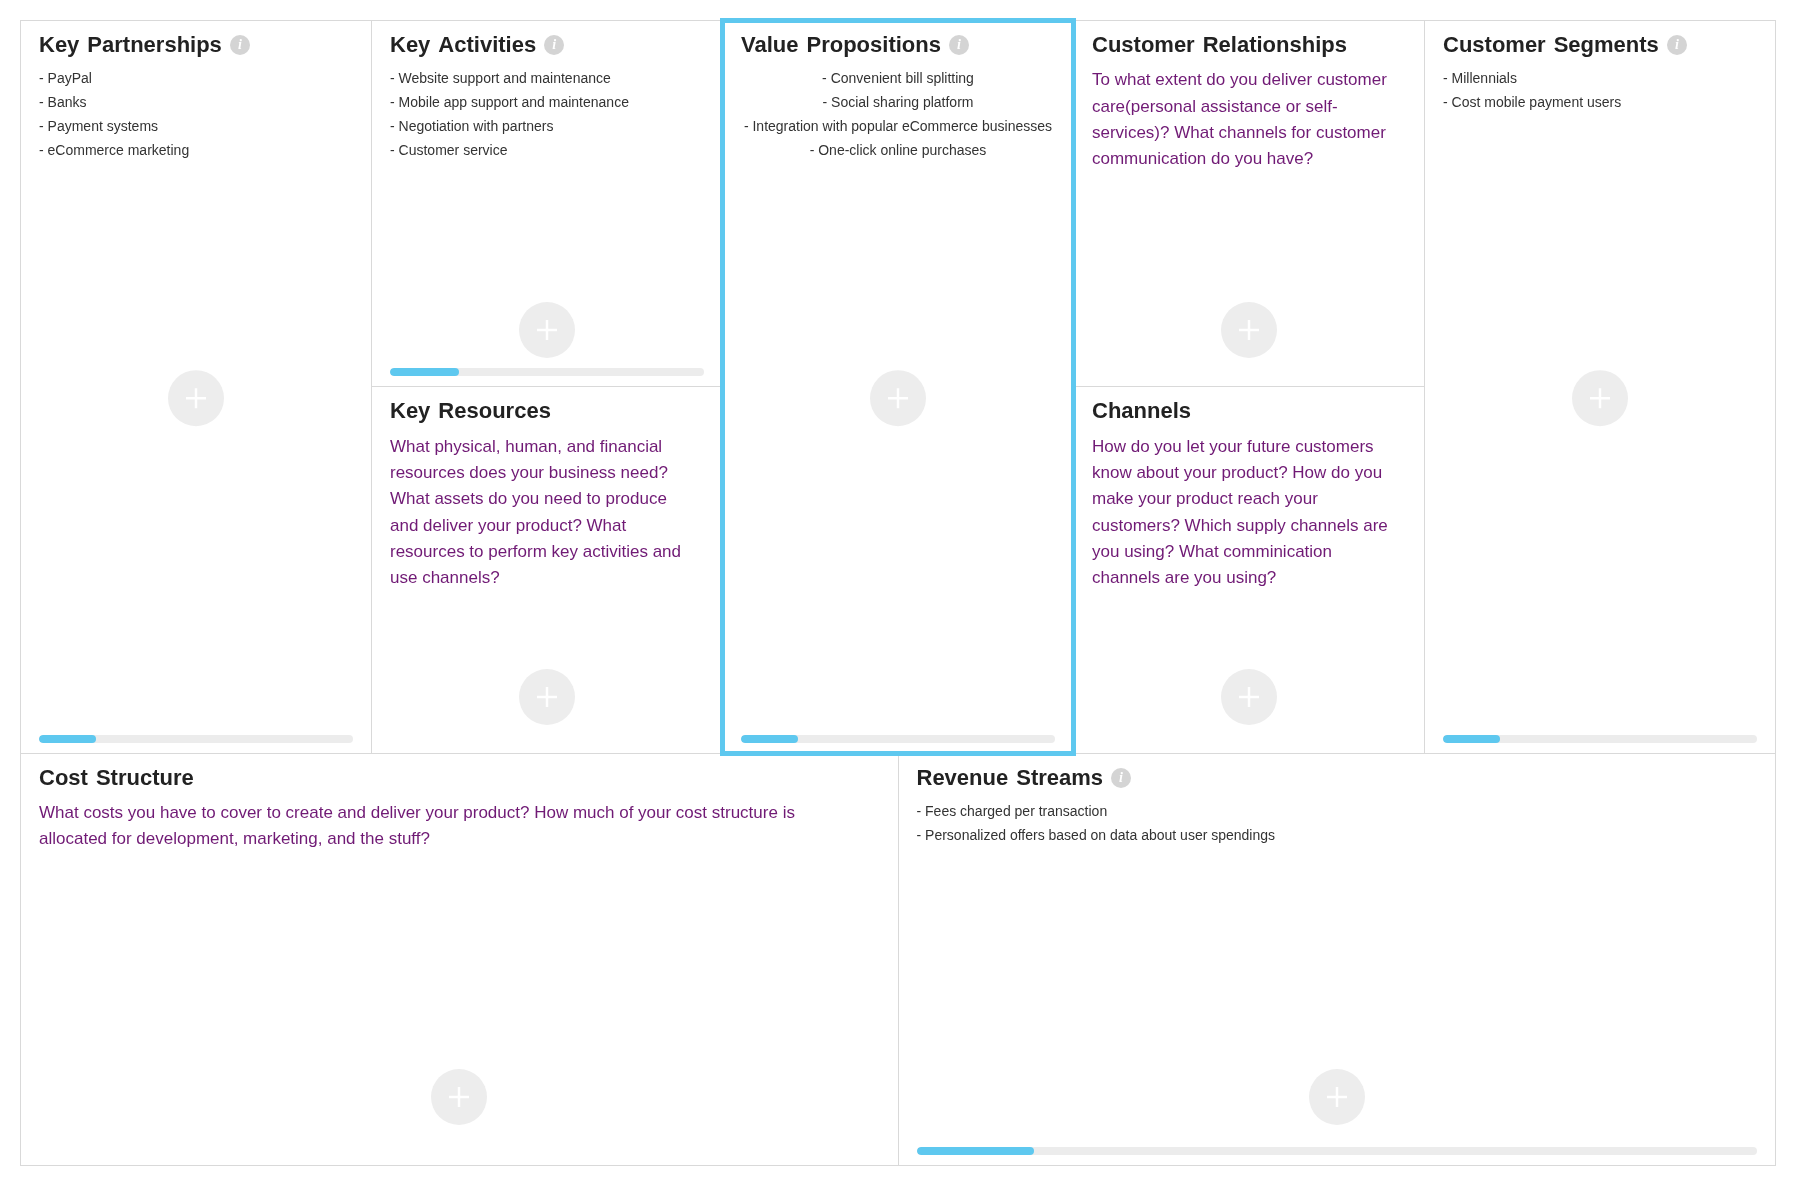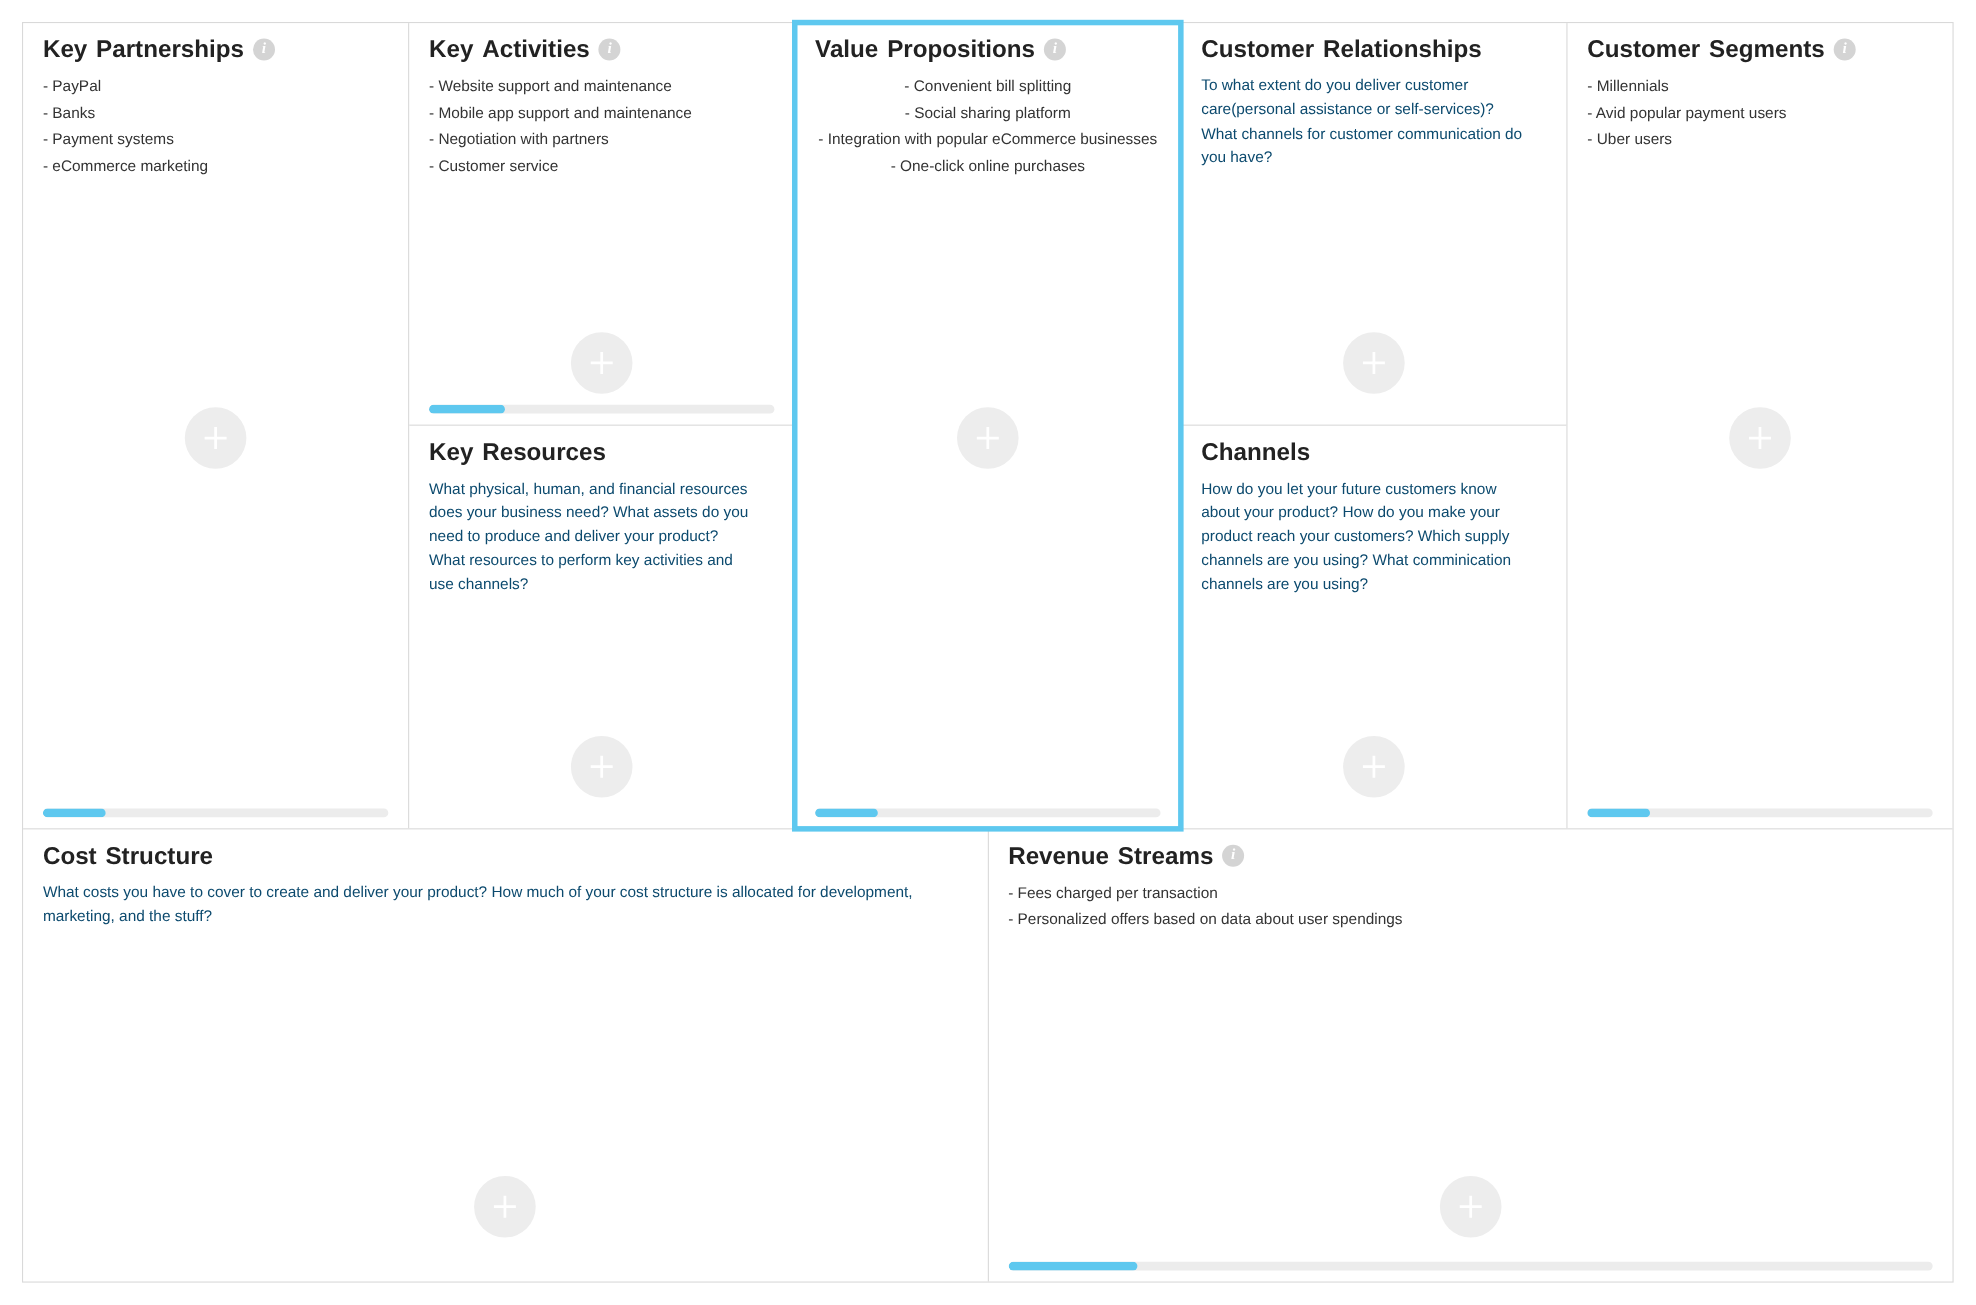--- a/index.html
+++ b/index.html
@@ -61,21 +61,21 @@
     width: 20px; height: 20px; border-radius: 50%;
     background: #d4d4d4;
     display: inline-flex; align-items: center; justify-content: center;
     color: #fff; font-size: 14px; font-weight: 700; font-style: italic;
     font-family: Georgia, serif;
     flex-shrink: 0;
   }
   .items { font-size: 14px; color: #333; line-height: 1.7; }
   .items .item::before { content: "-  "; color: #333; }
   .prompt {
-    font-size: 14px; color: #0c4a6e; line-height: 1.55;
+    font-size: 17px; color: #701a75; line-height: 1.55;
     max-width: 95%;
   }
   .add-btn {
     position: absolute;
     left: 50%; transform: translateX(-50%);
     bottom: 28px;
     width: 56px; height: 56px; border-radius: 50%;
     background: #ededed;
     display: flex; align-items: center; justify-content: center;
     cursor: pointer;
@@ -222,22 +222,21 @@
 
     <div class="col">
       <div class="cell cell-full tall">
         <div class="cell-title">
           <span class="t1">Customer</span>
           <span class="t2">Segments</span>
           <span class="info-icon">i</span>
         </div>
         <div class="items">
             <div class="item">Millennials</div>
-            <div class="item">Avid popular payment users</div>
-            <div class="item">Uber users</div>
+            <div class="item">Cost mobile payment users</div>
           </div>
         <div class="add-btn">
             <svg viewBox="0 0 24 24">
               <path fill="#fff" d="M11 4h2v7h7v2h-7v7h-2v-7H4v-2h7z"></path>
             </svg>
           </div>
         <div class="progress">
             <div class="progress-fill" style="width: 18%;"></div>
           </div>
       </div>

